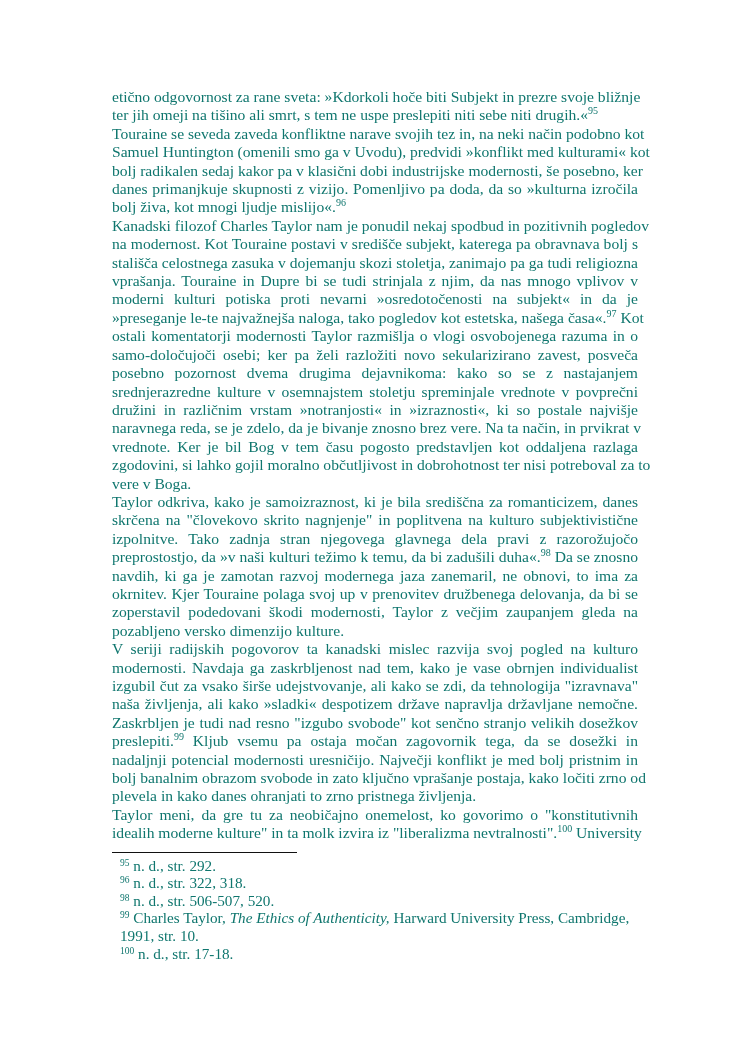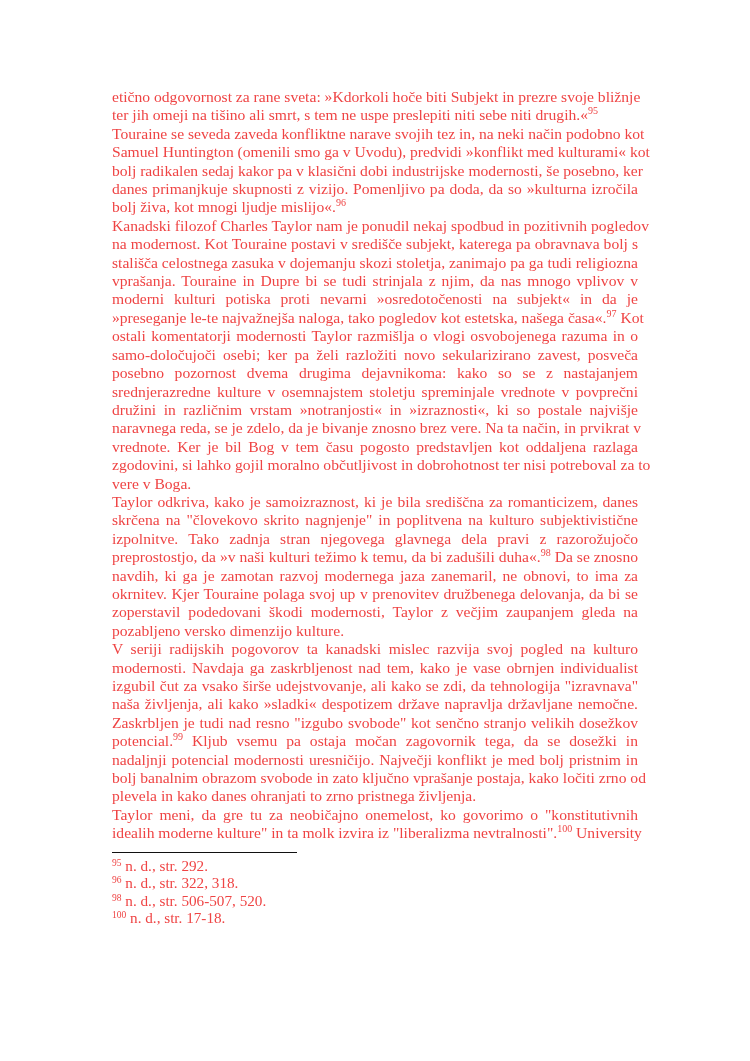--- a/index.html
+++ b/index.html
@@ -1,33 +1,33 @@
 <!DOCTYPE html>
 <html><head>
 <meta charset="utf-8">
 <style>
   html, body { margin: 0; padding: 0; background: #ffffff; }
   body { width: 750px; height: 1061px; position: relative; overflow: hidden; }
   .page {
     position: absolute; left: 112px; top: 88px; width: 526px;
     font-family: "Liberation Serif", "DejaVu Serif", serif;
-    color: #ef4444;
+    color: #0f766e;
   }
   .body-text { font-size: 15.6px; }
   .line {
     display: block; height: 18.42px; line-height: 18.42px;
     white-space: nowrap; text-align: justify; text-align-last: justify;
   }
   .line.last { text-align-last: left; }
   sup { font-size: 10px; line-height: 0; vertical-align: 6px; }
   .fn-rule {
     width: 185px; height: 0; border-top: 1px solid #111; margin-top: 9px; margin-bottom: 4px;
   }
   .footnotes { font-size: 15.2px; }
-  .fn-line { display: block; height: 17.6px; line-height: 17.6px; white-space: nowrap; }
+  .fn-line { display: block; height: 17.6px; line-height: 17.6px; white-space: nowrap; margin-left: 8px; }
   .fn-line sup { font-size: 9.5px; vertical-align: 5px; }
   .it { font-style: italic; }
 </style>
 </head>
 <body>
 
 <div class="page">
   <div class="body-text" id="body-text">
       <div>
         <span class="line"><span>etično odgovornost za rane sveta: »Kdorkoli hoče biti Subjekt in prezre svoje bližnje</span></span>
@@ -66,21 +66,21 @@
         <span class="line"><span>okrnitev. Kjer Touraine polaga svoj up v prenovitev družbenega delovanja, da bi se</span></span>
         <span class="line"><span>zoperstavil podedovani škodi modernosti, Taylor z večjim zaupanjem gleda na</span></span>
         <span class="line last"><span>pozabljeno versko dimenzijo kulture.</span></span>
       </div>
       <div>
         <span class="line"><span>V seriji radijskih pogovorov ta kanadski mislec razvija svoj pogled na kulturo</span></span>
         <span class="line"><span>modernosti. Navdaja ga zaskrbljenost nad tem, kako je vase obrnjen individualist</span></span>
         <span class="line"><span>izgubil čut za  vsako širše udejstvovanje, ali kako se zdi, da tehnologija "izravnava"</span></span>
         <span class="line"><span>naša življenja, ali kako »sladki« despotizem države napravlja državljane nemočne.</span></span>
         <span class="line"><span>Zaskrbljen je tudi nad resno "izgubo svobode" kot senčno stranjo velikih dosežkov</span></span>
-        <span class="line"><span>potencial.</span><sup>99</sup><span> Kljub vsemu pa ostaja močan zagovornik tega, da se dosežki in</span></span>
+        <span class="line"><span>preslepiti.</span><sup>99</sup><span> Kljub vsemu pa ostaja močan zagovornik tega, da se dosežki in</span></span>
         <span class="line"><span>nadaljnji potencial modernosti uresničijo. Največji konflikt je med bolj pristnim in</span></span>
         <span class="line"><span>bolj banalnim obrazom svobode in zato ključno vprašanje postaja, kako ločiti zrno od</span></span>
         <span class="line last"><span>plevela in kako danes ohranjati to zrno pristnega življenja.</span></span>
       </div>
       <div>
         <span class="line"><span>Taylor meni, da gre tu za neobičajno onemelost, ko govorimo o "konstitutivnih</span></span>
         <span class="line"><span>idealih moderne kulture" in ta molk izvira iz "liberalizma nevtralnosti".</span><sup>100</sup><span> University</span></span>
       </div>
     </div>
   <div class="fn-rule"></div>
@@ -88,16 +88,20 @@
       <div>
         <span class="fn-line"><sup>95</sup> <span>n. d., str. 292.</span></span>
       </div>
       <div>
         <span class="fn-line"><sup>96</sup> <span>n. d., str. 322, 318.</span></span>
       </div>
       <div>
         <span class="fn-line"><sup>98</sup> <span>n. d., str. 506-507, 520.</span></span>
       </div>
       <div>
+        <span class="fn-line"><sup>99</sup> <span>Charles Taylor, </span><span class="it">The Ethics of Authenticity,</span><span> Harward University Press, Cambridge,</span></span>
+        <span class="fn-line">1991, str. 10.</span>
+      </div>
+      <div>
         <span class="fn-line"><sup>100</sup> <span>n. d., str. 17-18.</span></span>
       </div>
     </div>
 </div>
 
 </body></html>

